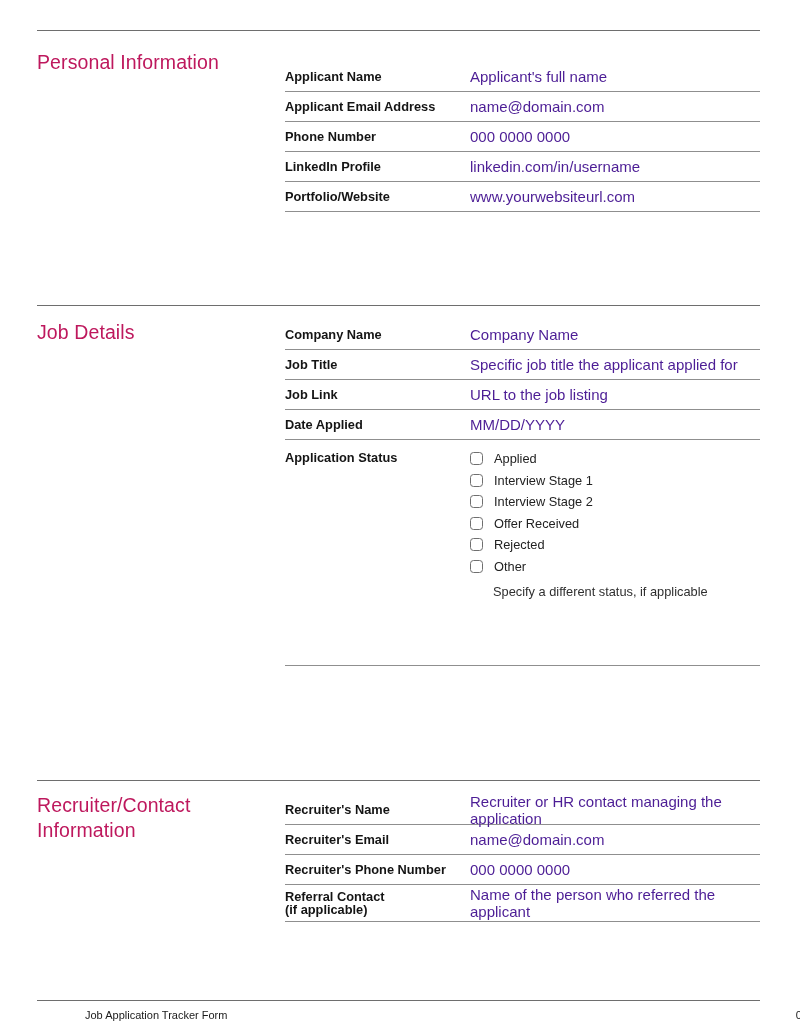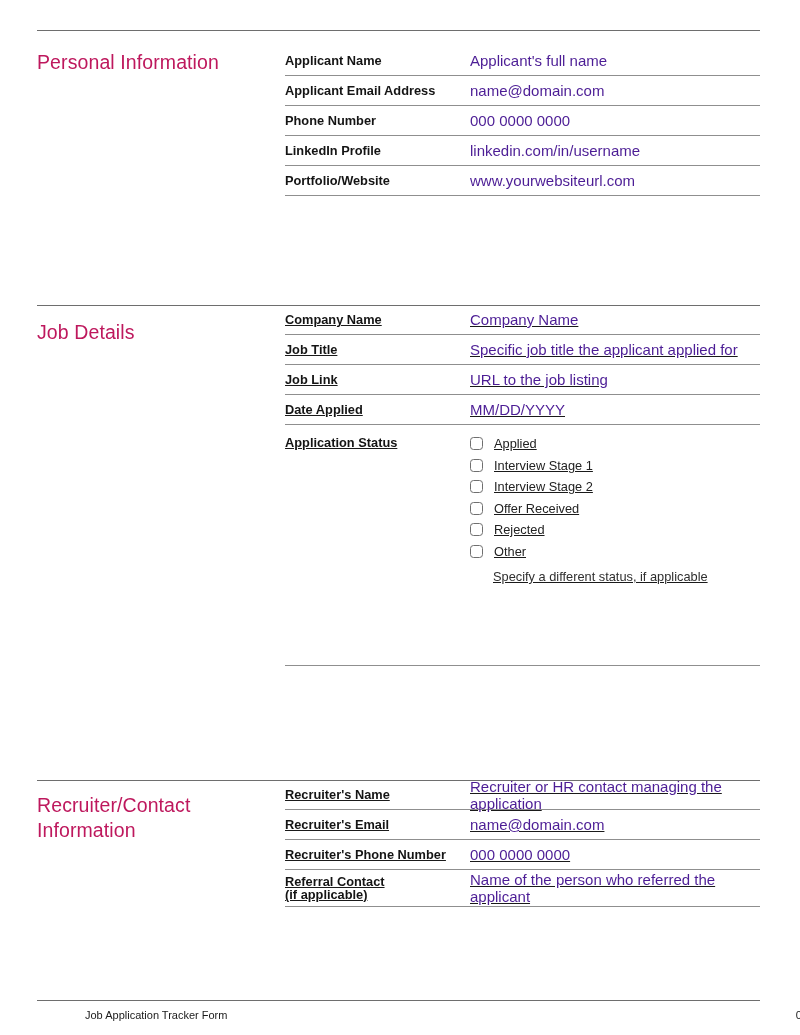--- a/index.html
+++ b/index.html
@@ -32,22 +32,22 @@
     font-weight: 400;
     line-height: 25px;
     color: #be185d;
     max-width: 225px;
     letter-spacing: 0.1px;
   }
   .title-personal { top: 20px; }
   .title-job { top: 15px; }
   .title-recruiter { top: 13px; }
   .fields { margin-left: 248px; }
-  .pt16 { padding-top: 16px; }
-  .pt9 { padding-top: 0; text-decoration: underline; }
+  .pt16 { padding-top: 32px; }
+  .pt9 { padding-top: 15px; }
   .field-row {
     display: flex;
     align-items: center;
     height: 29px;
     border-bottom: 1px solid #8f8f8f;
   }
   .field-row.tall { height: 36px; }
   .field-label {
     width: 185px;
     flex: 0 0 185px;

